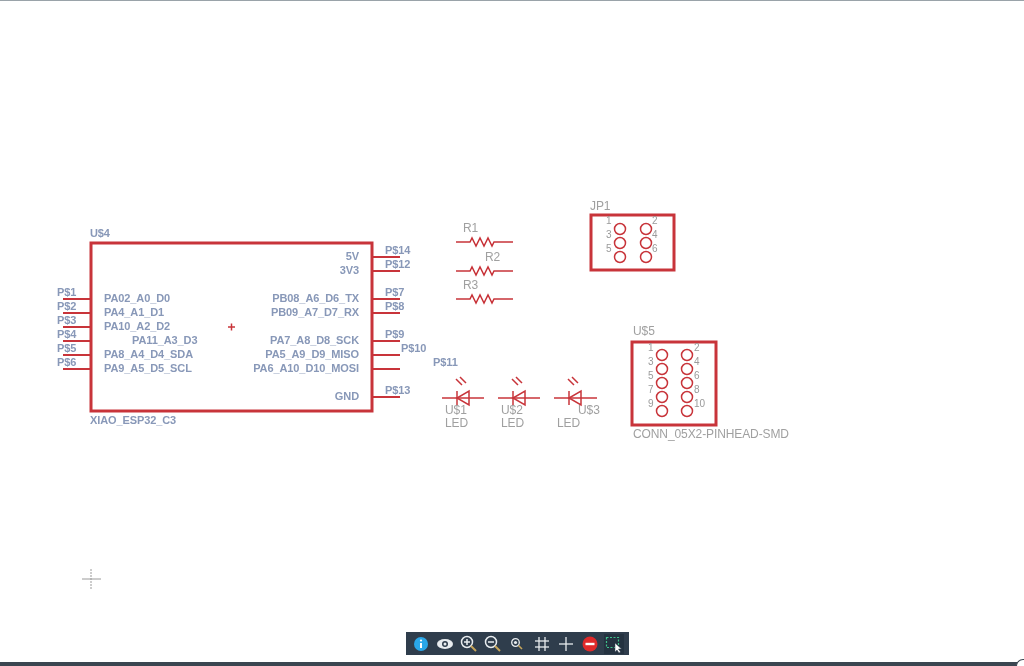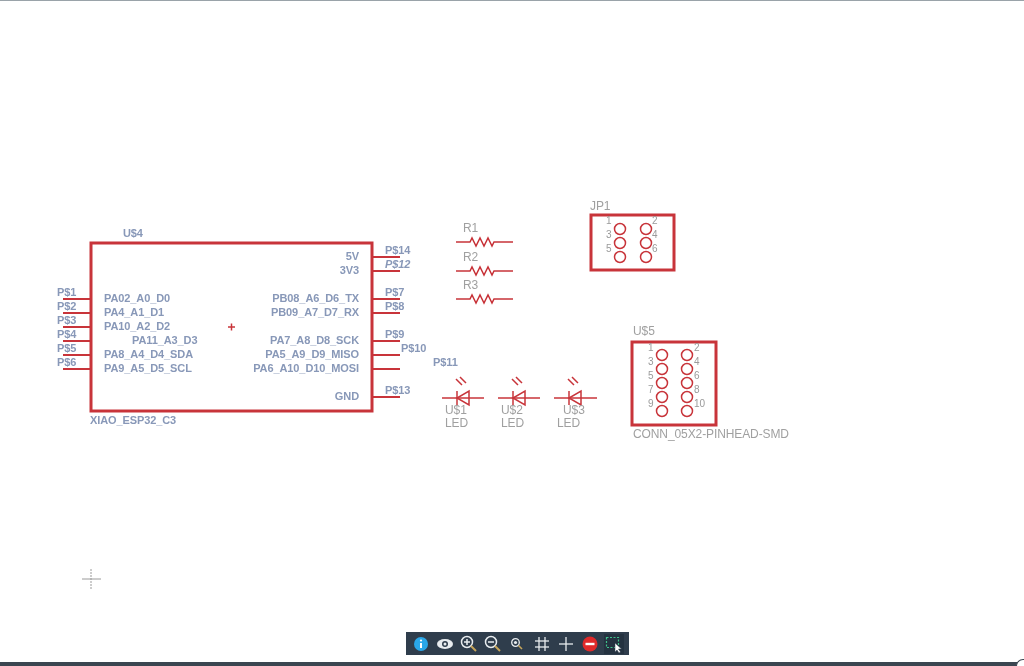--- a/index.html
+++ b/index.html
@@ -106,72 +106,72 @@
       <circle cx="687" cy="395" r="5.5" stroke-width="1.5"></circle>
       <circle cx="687" cy="409" r="5.5" stroke-width="1.5"></circle>
     </g>
 
     <g stroke="#9a9a9a" stroke-width="1">
       <line x1="82" y1="577" x2="101" y2="577"></line>
       <line x1="91" y1="567" x2="91" y2="587" stroke-dasharray="2,1"></line>
     </g>
   </svg>
 
-  <div class="lbl" style="left:90px;top:226px;margin-left:33px;">U$4</div>
+  <div class="lbl" style="left:90px;top:226px;">U$4</div>
   <div class="lbl" style="left:90px;top:413px;">XIAO_ESP32_C3</div>
 
   <div class="lbl" style="left:57px;top:285px;">P$1</div>
   <div class="lbl" style="left:57px;top:299px;">P$2</div>
   <div class="lbl" style="left:57px;top:313px;">P$3</div>
   <div class="lbl" style="left:57px;top:327px;">P$4</div>
   <div class="lbl" style="left:57px;top:341px;">P$5</div>
   <div class="lbl" style="left:57px;top:355px;">P$6</div>
 
   <div class="lbl" style="left:104px;top:291px;">PA02_A0_D0</div>
   <div class="lbl" style="left:104px;top:305px;">PA4_A1_D1</div>
   <div class="lbl" style="left:104px;top:319px;">PA10_A2_D2</div>
   <div class="lbl" style="left:104px;top:333px;padding-left:28px;">PA11_A3_D3</div>
   <div class="lbl" style="left:104px;top:347px;">PA8_A4_D4_SDA</div>
   <div class="lbl" style="left:104px;top:361px;">PA9_A5_D5_SCL</div>
 
   <div class="lbl" style="left:385px;top:243px;">P$14</div>
-  <div class="lbl" style="left:385px;top:257px;font-style:italic;">P$12</div>
+  <div class="lbl" style="left:385px;top:257px;">P$12</div>
   <div class="lbl" style="left:385px;top:285px;">P$7</div>
   <div class="lbl" style="left:385px;top:299px;">P$8</div>
   <div class="lbl" style="left:385px;top:327px;">P$9</div>
   <div class="lbl" style="left:385px;top:341px;padding-left:16px;">P$10</div>
   <div class="lbl" style="left:385px;top:355px;padding-left:48px;">P$11</div>
   <div class="lbl" style="left:385px;top:383px;">P$13</div>
 
   <div class="lbl" style="right:665px;top:249px;text-align:right;">5V</div>
   <div class="lbl" style="right:665px;top:263px;text-align:right;">3V3</div>
   <div class="lbl" style="right:665px;top:291px;text-align:left;">PB08_A6_D6_TX</div>
   <div class="lbl" style="right:665px;top:305px;text-align:right;">PB09_A7_D7_RX</div>
   <div class="lbl" style="right:665px;top:333px;text-align:right;">PA7_A8_D8_SCK</div>
   <div class="lbl" style="right:665px;top:347px;text-align:right;">PA5_A9_D9_MISO</div>
   <div class="lbl" style="right:665px;top:361px;text-align:right;">PA6_A10_D10_MOSI</div>
   <div class="lbl" style="right:665px;top:389px;text-align:center;">GND</div>
 
   <div class="lbl gray" style="left:463px;top:221px;">R1</div>
-  <div class="lbl gray" style="left:463px;top:250px;">R2</div>
+  <div class="lbl gray" style="left:485px;top:250px;">R2</div>
   <div class="lbl gray" style="left:463px;top:278px;">R3</div>
 
   <div class="lbl gray" style="left:590px;top:183px;margin-top:16px;">JP1</div>
   <div class="pin-num" style="left:606px;top:215px;">1</div>
   <div class="pin-num" style="left:652px;top:215px;">2</div>
   <div class="pin-num" style="left:606px;top:229px;">3</div>
   <div class="pin-num" style="left:652px;top:229px;">4</div>
   <div class="pin-num" style="left:606px;top:243px;">5</div>
   <div class="pin-num" style="left:652px;top:243px;">6</div>
 
   <div class="lbl gray" style="left:445px;top:403px;">U$1</div>
   <div class="lbl gray" style="left:445px;top:416px;">LED</div>
   <div class="lbl gray" style="left:501px;top:403px;">U$2</div>
   <div class="lbl gray" style="left:501px;top:416px;">LED</div>
-  <div class="lbl gray" style="left:563px;top:403px;">U$3</div>
+  <div class="lbl gray" style="left:578px;top:403px;">U$3</div>
   <div class="lbl gray" style="left:557px;top:416px;">LED</div>
 
   <div class="lbl gray" style="left:633px;top:324px;">U$5</div>
   <div class="lbl gray" style="left:633px;top:427px;">CONN_05X2-PINHEAD-SMD</div>
   <div class="pin-num" style="left:648px;top:342px;">1</div>
   <div class="pin-num" style="left:694px;top:342px;">2</div>
   <div class="pin-num" style="left:648px;top:356px;">3</div>
   <div class="pin-num" style="left:694px;top:356px;">4</div>
   <div class="pin-num" style="left:648px;top:370px;">5</div>
   <div class="pin-num" style="left:694px;top:370px;">6</div>

